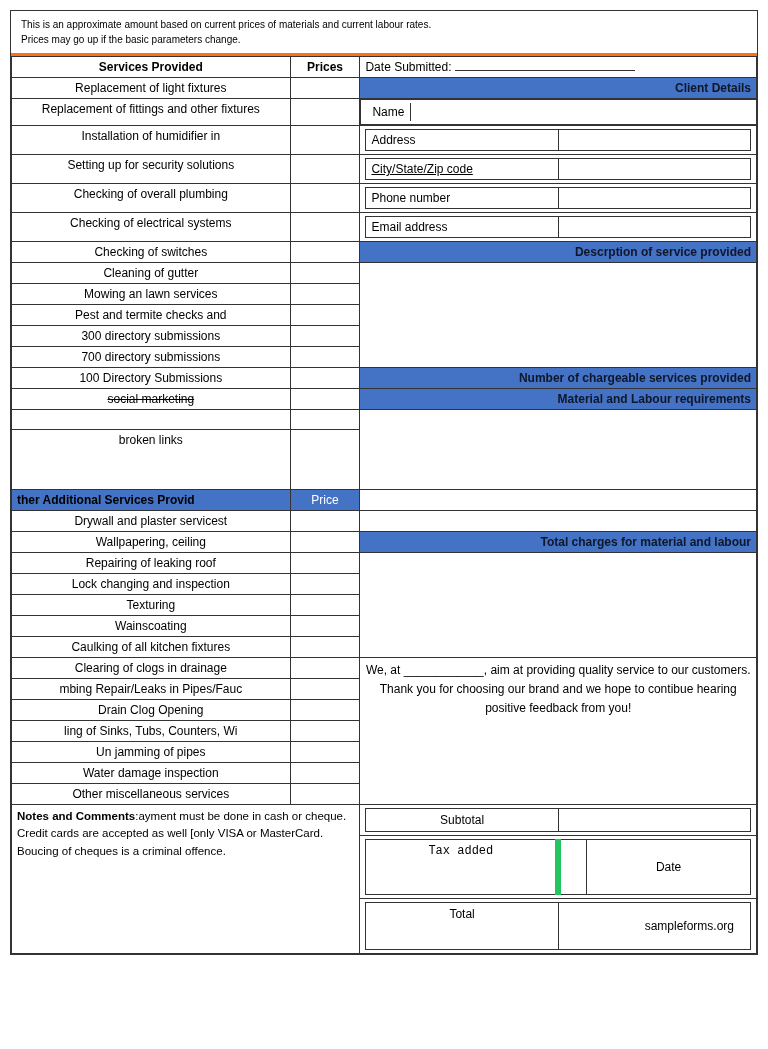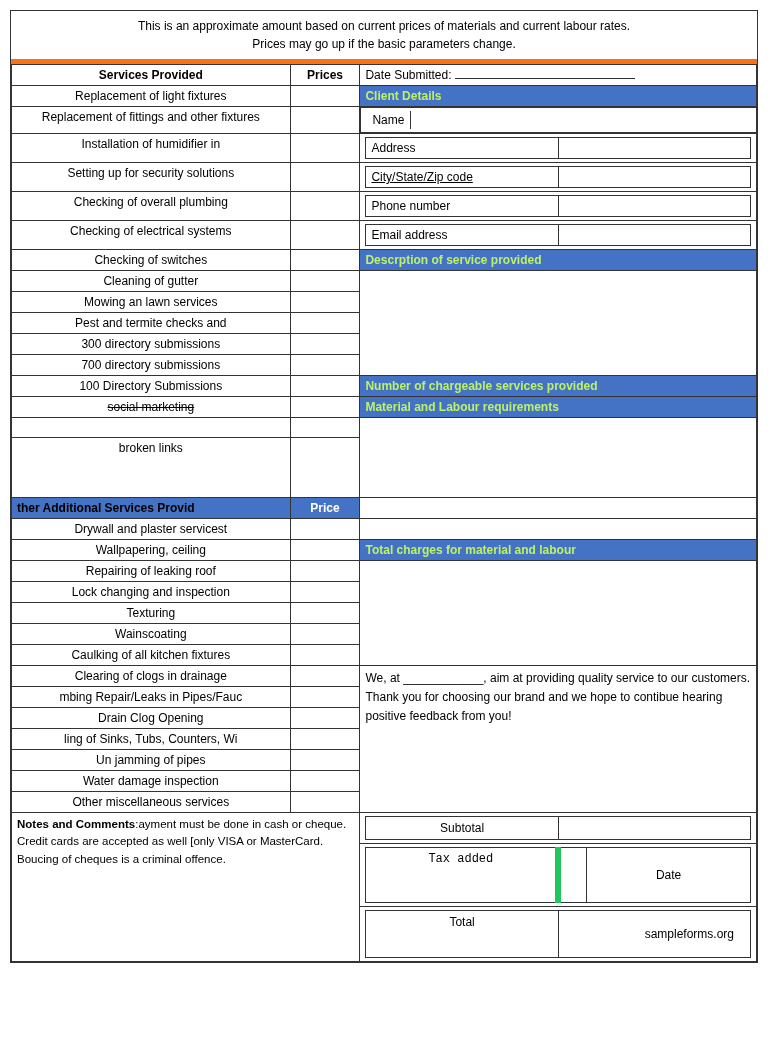--- a/index.html
+++ b/index.html
@@ -19,24 +19,24 @@
     }
     .header-title {
       background: #4472c4;
       color: #fff;
       text-align: center;
       font-size: 18px;
       font-weight: bold;
       padding: 10px 4px;
     }
     .disclaimer {
-      text-align: center;
+      text-align: left;
       padding: 6px 10px;
-      border-bottom: 5px solid #f97316;
-      font-size: 12px;
+      border-bottom: 3px solid #f97316;
+      font-size: 10px;
       line-height: 1.5;
     }
     .main-table {
       width: 100%;
       border-collapse: collapse;
     }
     .main-table td, .main-table th {
       border: 1px solid #333;
       padding: 3px 5px;
       vertical-align: top;
@@ -45,51 +45,51 @@
     .col-prices { width: 70px; }
     .col-right { width: 398px; }
 
     .col-header {
       font-weight: bold;
       text-align: center;
       font-size: 12px;
     }
     .blue-header {
       background: #4472c4;
-      color: #bef264;
+      color: #0f172a;
       font-weight: bold;
-      text-align: left;
+      text-align: right;
       font-size: 12px;
     }
     .left-text { text-align: center; }
     .section-header-left {
       background: #4472c4;
       color: #000000;
       font-weight: bold;
       font-size: 12px;
       padding: 3px 5px;
     }
     .section-header-price {
       background: #4472c4;
       color: #fff;
-      font-weight: bold;
+      font-weight: normal;
       font-size: 12px;
       padding: 3px 5px;
       text-align: center;
     }
     .description-area {
       height: 80px;
       vertical-align: top;
     }
     .charges-area {
       height: 80px;
       vertical-align: top;
     }
     .thank-you-cell {
-      text-align: left;
+      text-align: center;
       font-size: 12px;
       line-height: 1.6;
       padding: 8px;
       vertical-align: middle;
     }
     .notes-cell {
       font-size: 11.5px;
       padding: 6px;
       line-height: 1.5;
       vertical-align: top;

